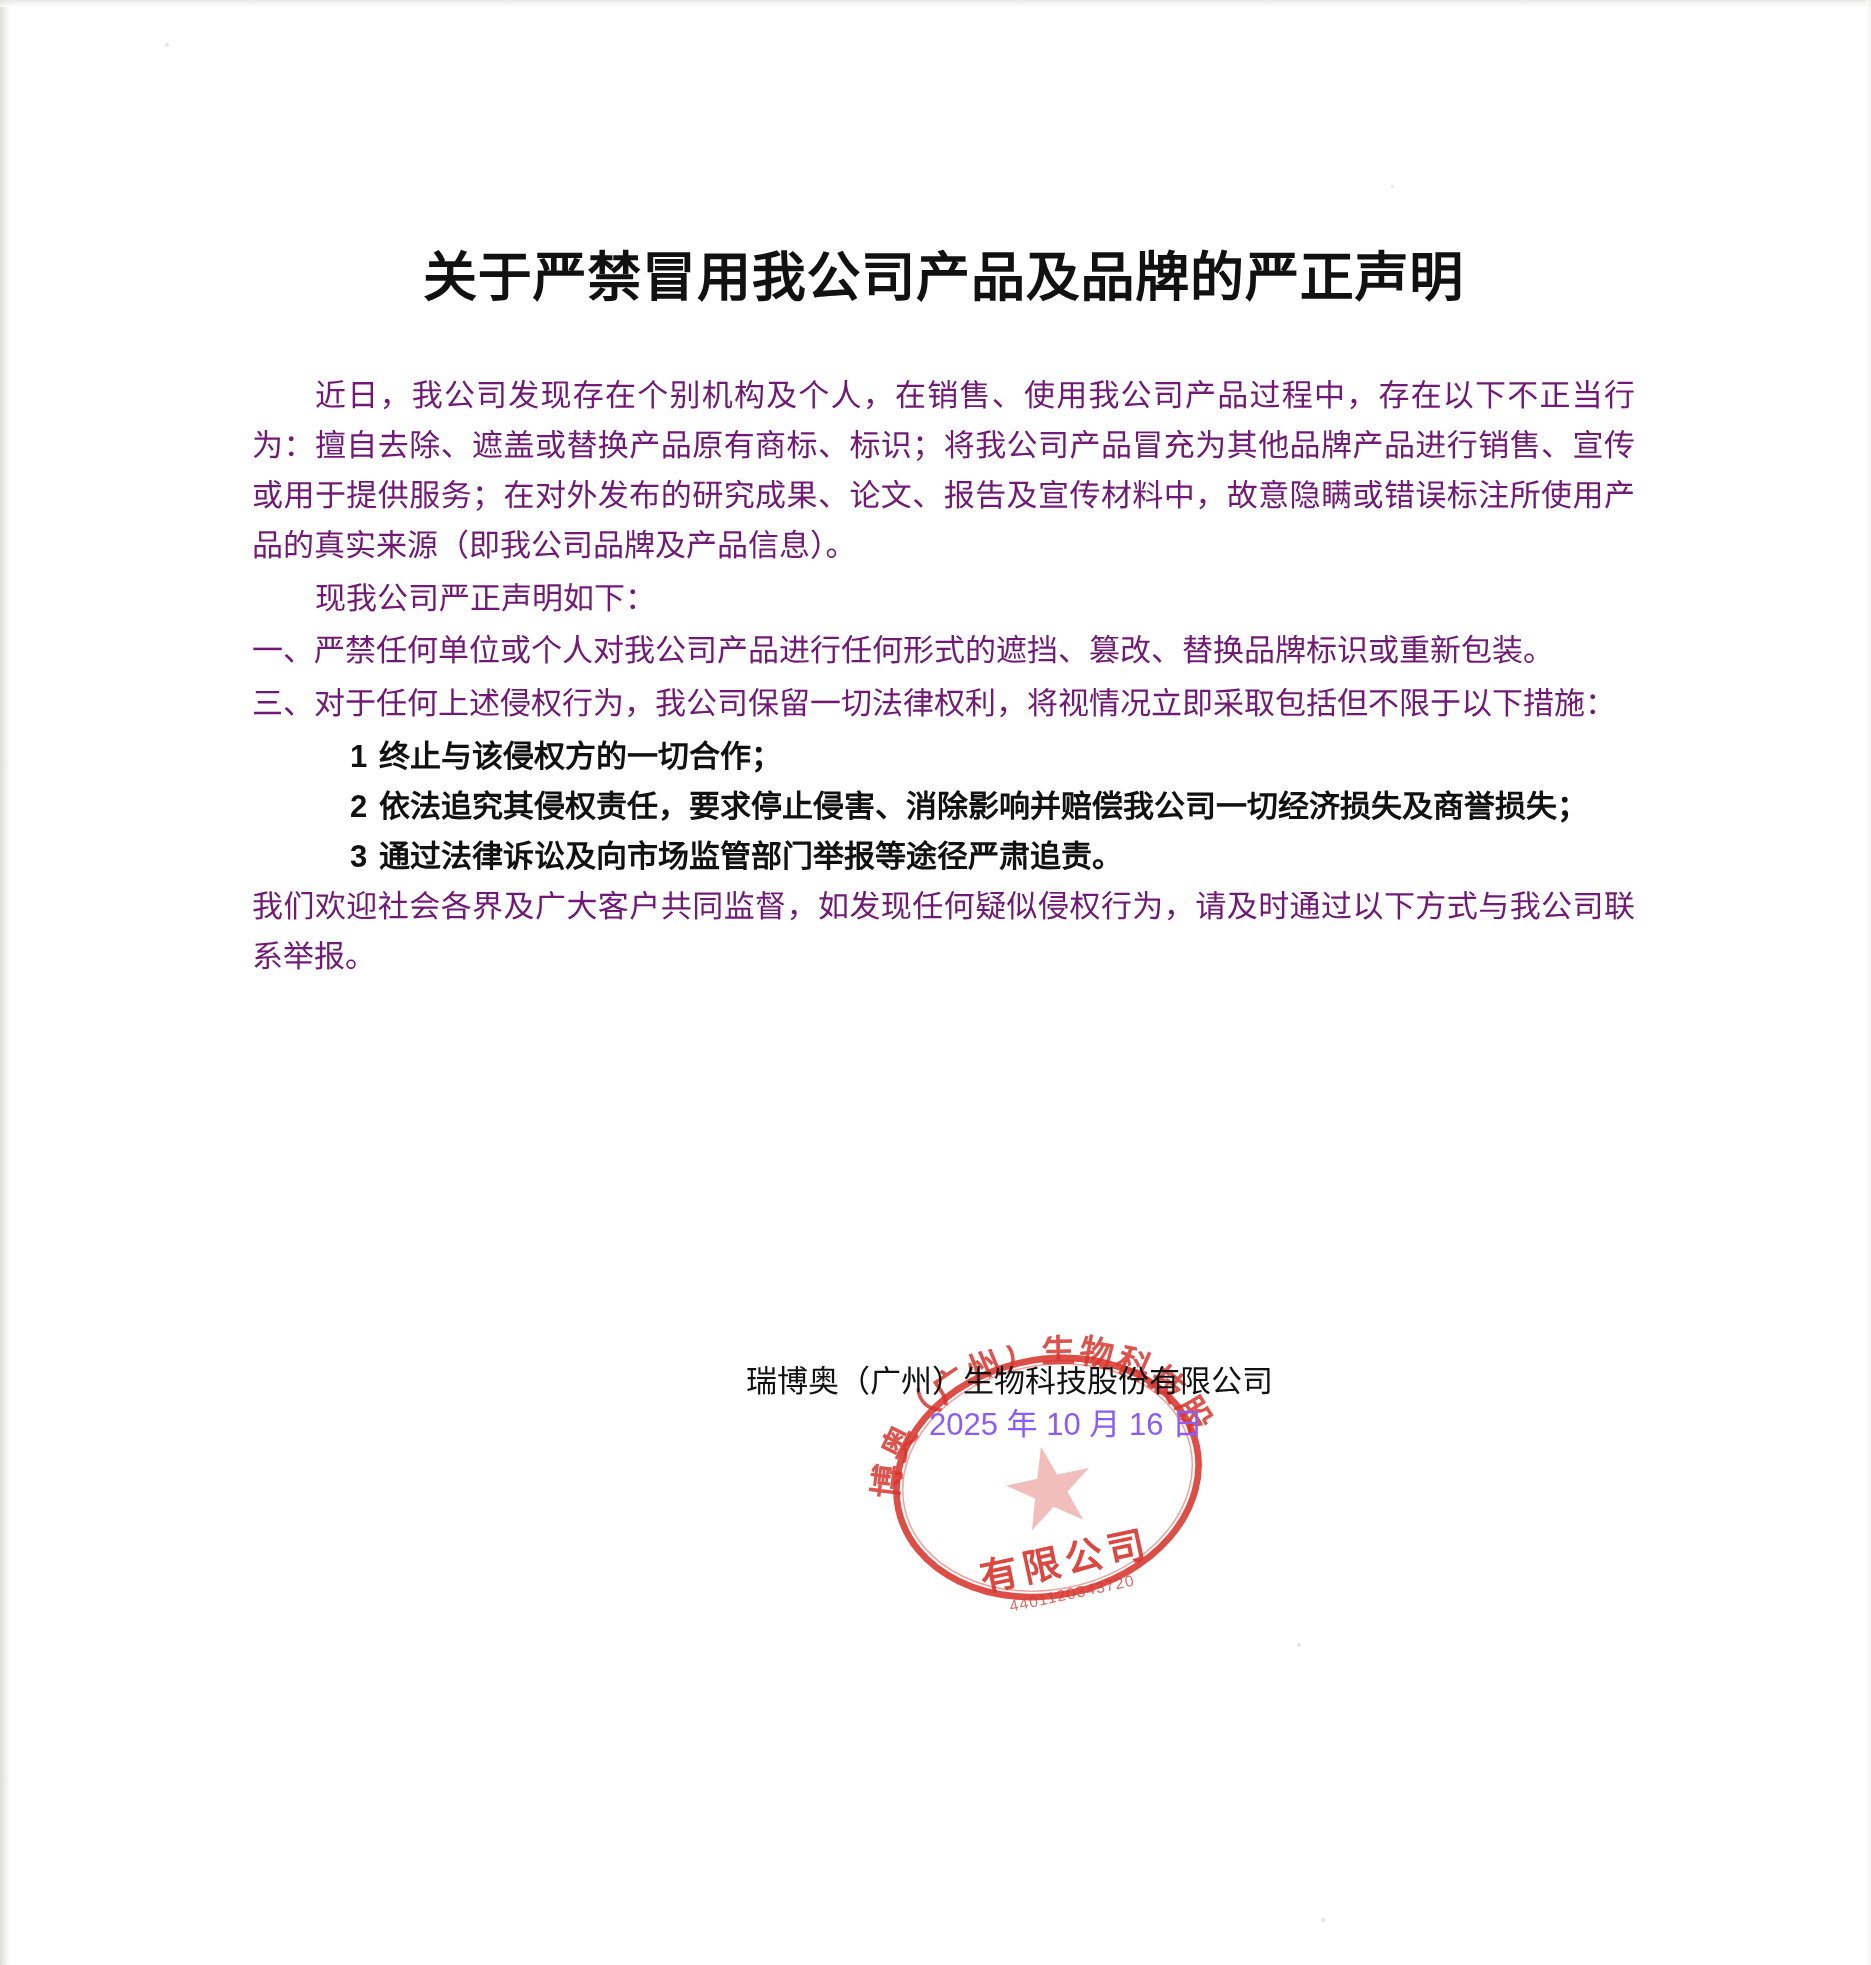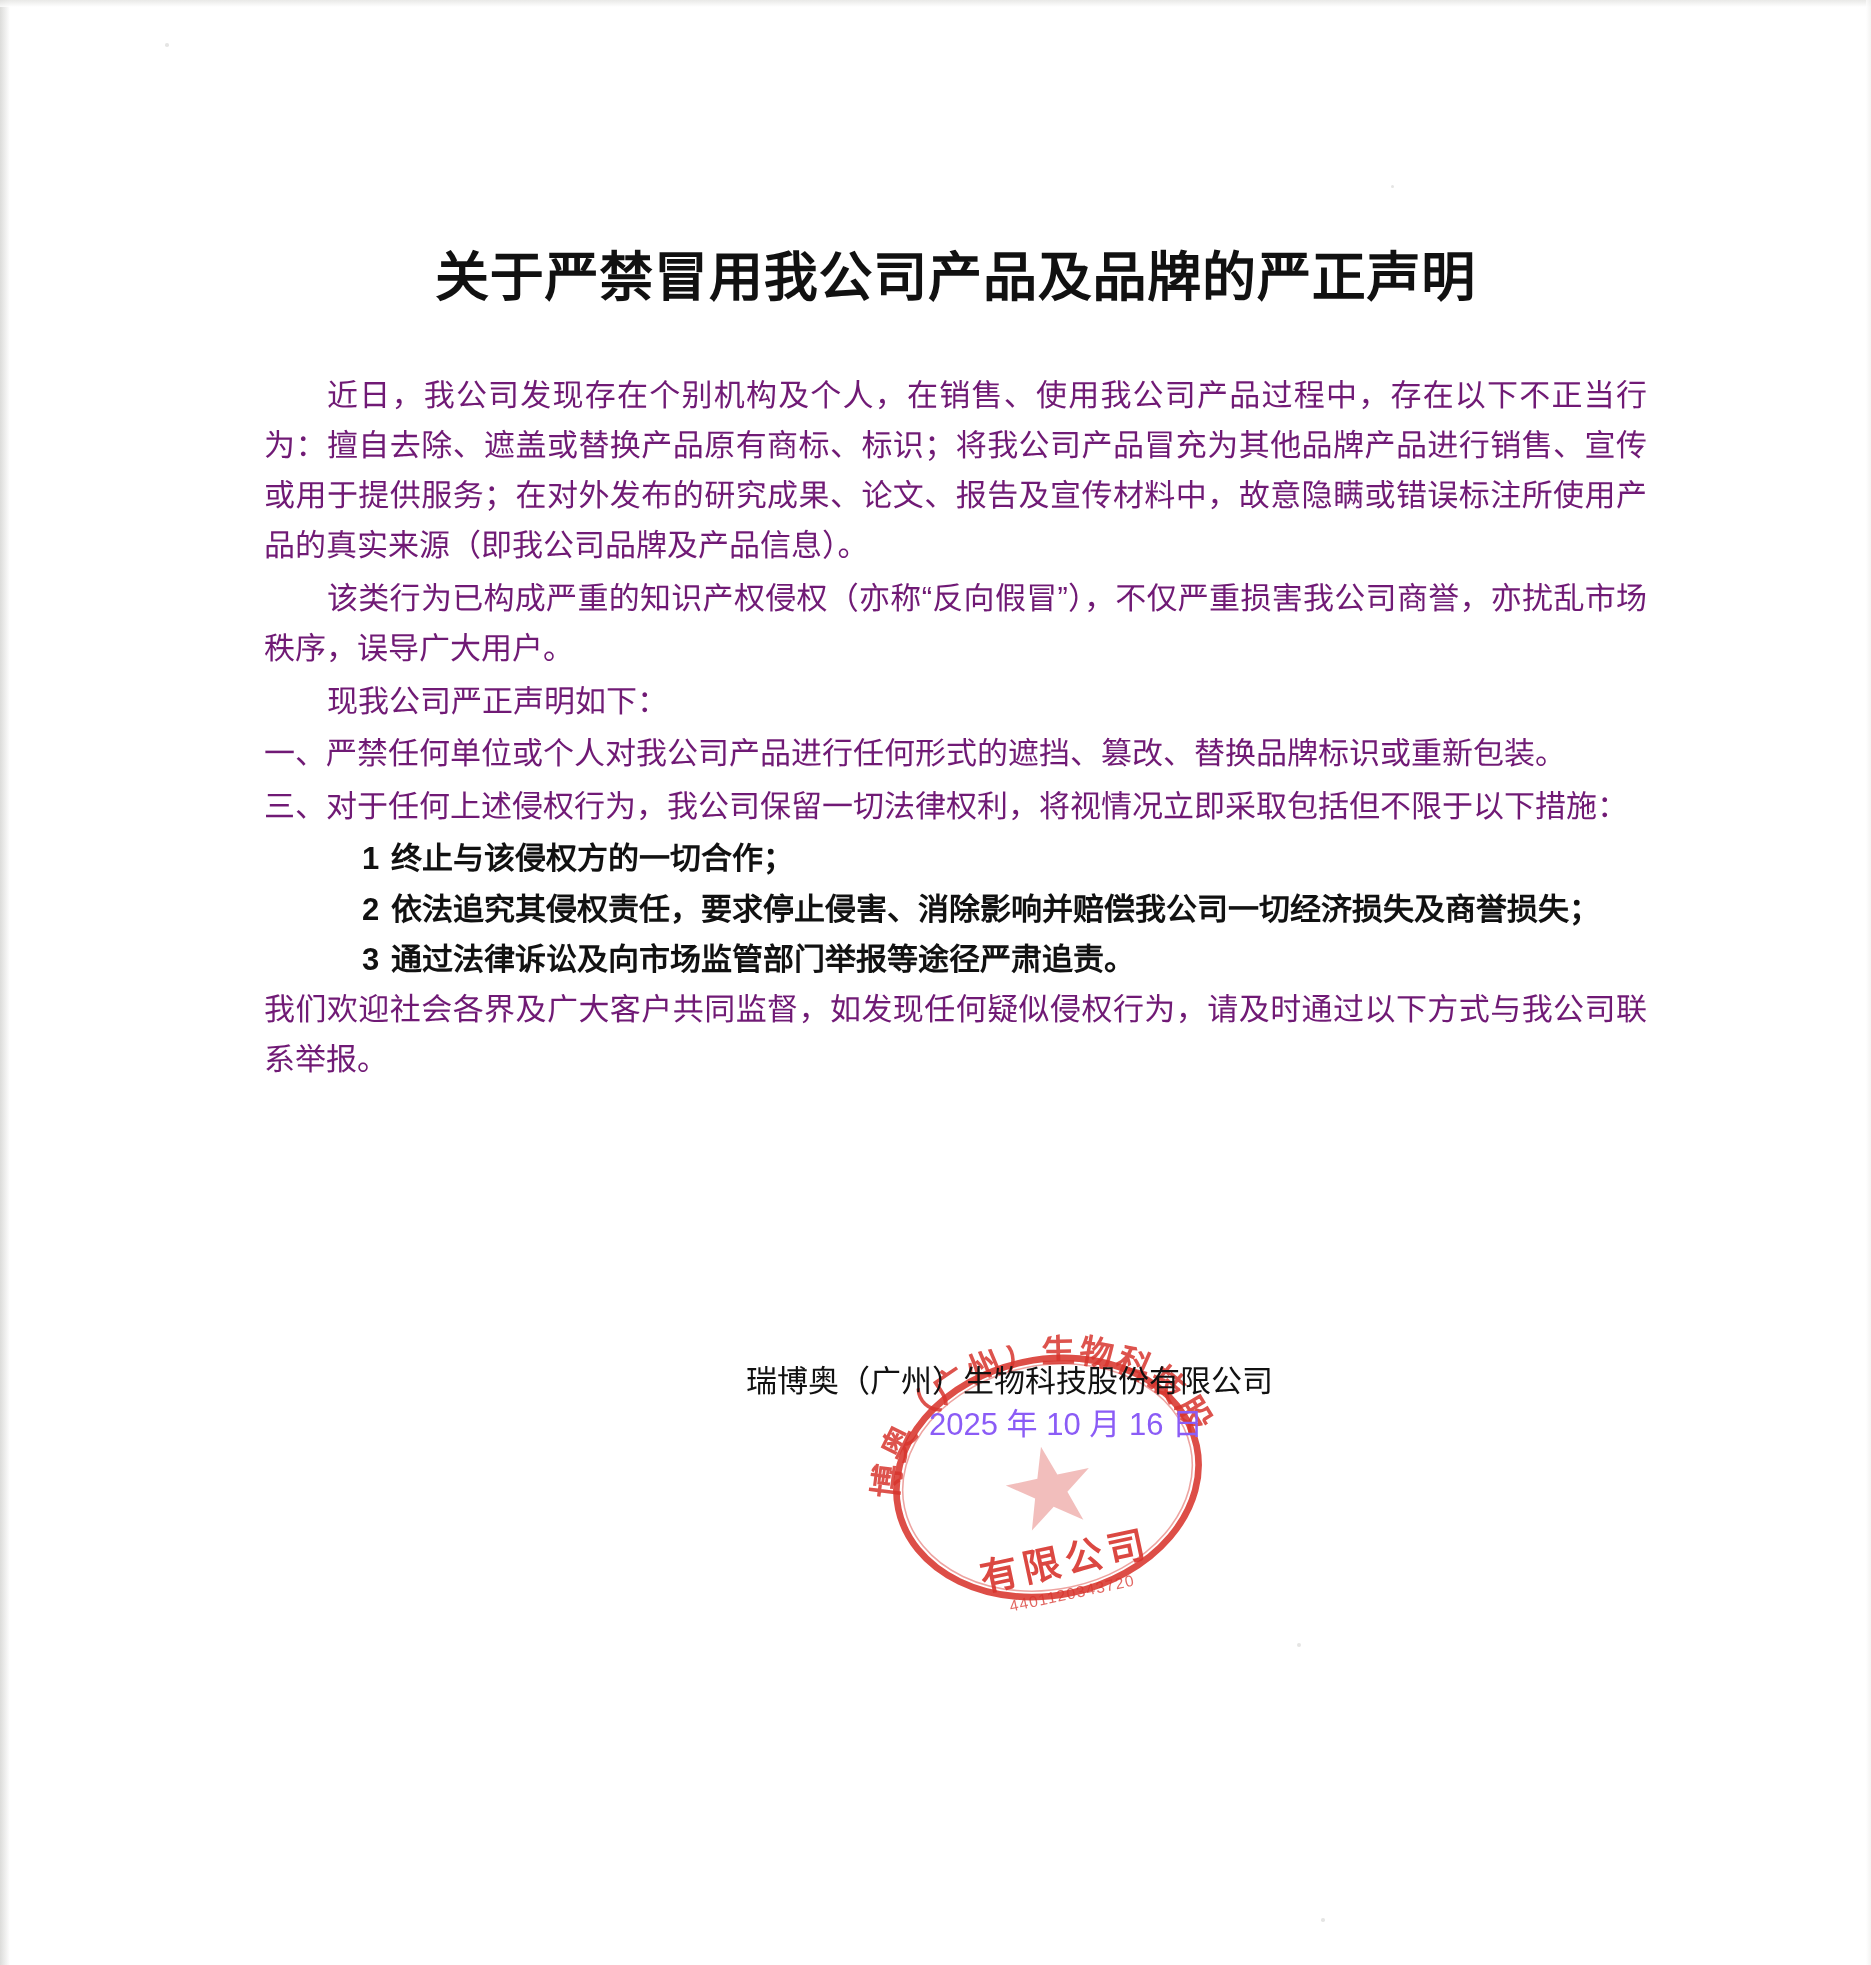--- a/index.html
+++ b/index.html
@@ -45,21 +45,20 @@
     background: #cfcfcd;
     border-radius: 50%;
     opacity: .55;
   }
 
   .content {
     position: absolute;
     left: 252px;
     top: 244px;
     width: 1383px;
-    margin-left: 12px;
   }
 
   .doc-title {
     font-size: 54px;
     font-weight: bold;
     text-align: center;
     letter-spacing: 0.8px;
     color: #111111;
     margin: 0 0 59px 0;
     line-height: 1.25;
@@ -148,21 +147,20 @@
   <div class="speck" style="left:165px;top:43px;width:3.5px;height:3.5px;"></div>
   <div class="speck" style="left:1391px;top:185px;width:3.1px;height:3.1px;"></div>
   <div class="speck" style="left:1297px;top:1643px;width:3.9px;height:3.9px;"></div>
   <div class="speck" style="left:1321px;top:1918px;width:3.5px;height:3.5px;"></div>
 
   <div class="content">
 
     <h1 class="doc-title">关于严禁冒用我公司产品及品牌的严正声明</h1>
 
     <p class="para indent">近日，我公司发现存在个别机构及个人，在销售、使用我公司产品过程中，存在以下不正当行为：擅自去除、遮盖或替换产品原有商标、标识；将我公司产品冒充为其他品牌产品进行销售、宣传或用于提供服务；在对外发布的研究成果、论文、报告及宣传材料中，故意隐瞒或错误标注所使用产品的真实来源（即我公司品牌及产品信息）。</p>
-    <p class="para indent">该类行为已构成严重的知识产权侵权（亦称“反向假冒”），不仅严重损害我公司商誉，亦扰乱市场秩序，误导广大用户。</p>
     <p class="para indent">现我公司严正声明如下：</p>
 
     <p class="para hang">一、严禁任何单位或个人对我公司产品进行任何形式的遮挡、篡改、替换品牌标识或重新包装。</p>
     <p class="para hang">三、对于任何上述侵权行为，我公司保留一切法律权利，将视情况立即采取包括但不限于以下措施：</p>
 
     <p class="sub-item">
       <span class="num">1</span>
       <span>终止与该侵权方的一切合作；</span>
     </p>
     <p class="sub-item">

